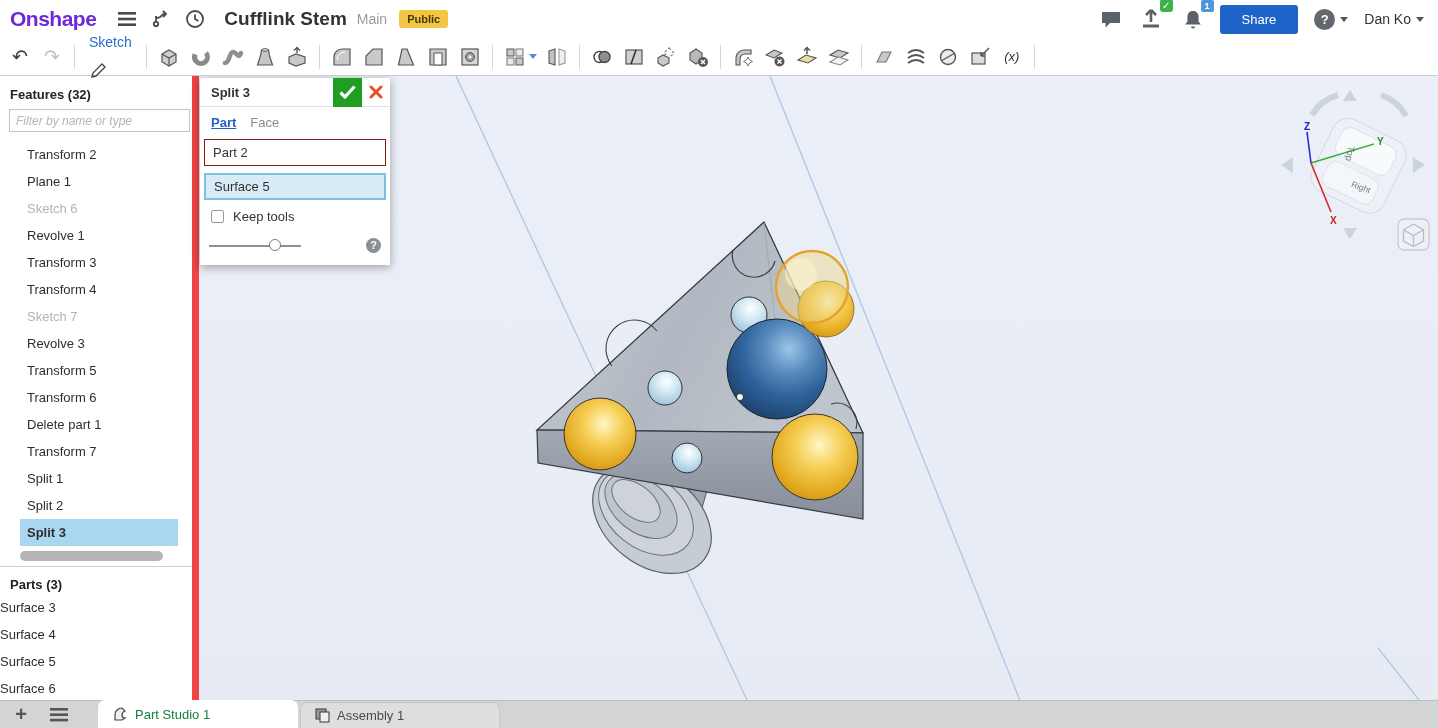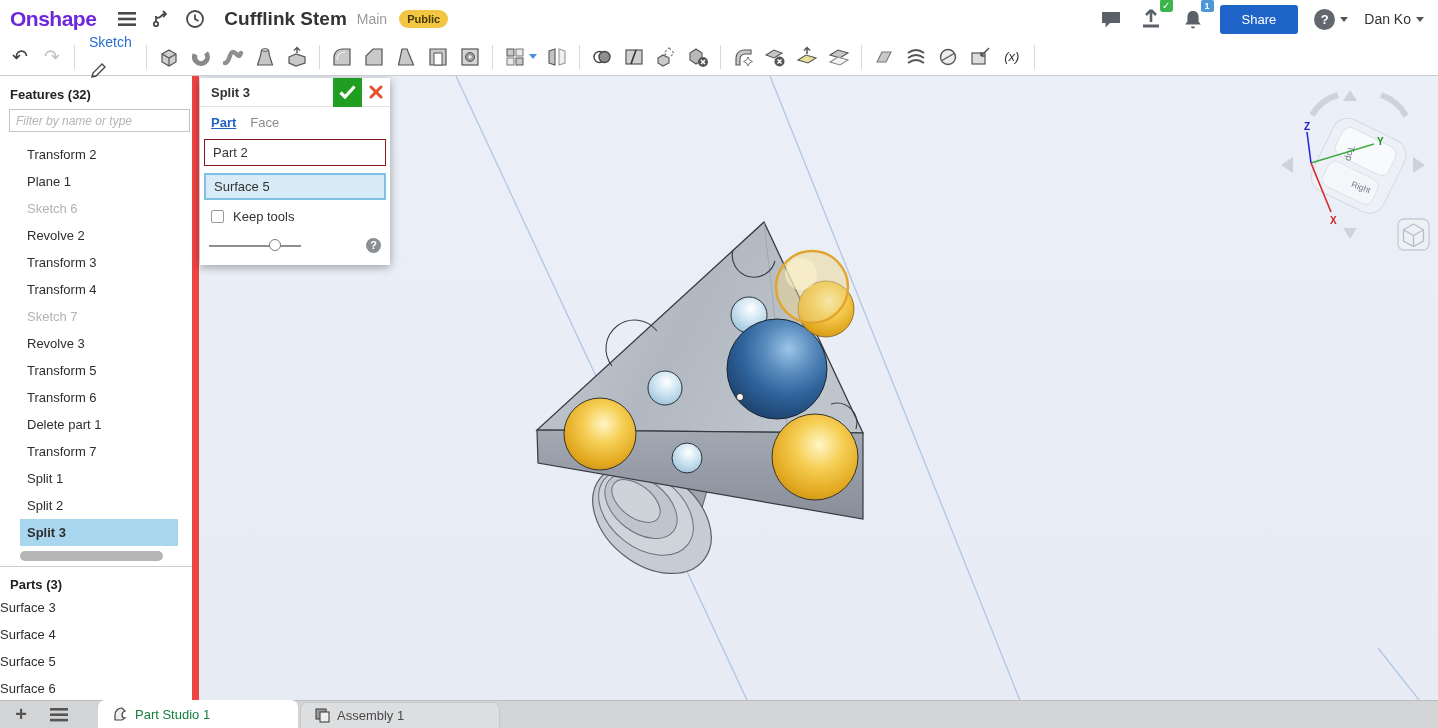--- a/index.html
+++ b/index.html
@@ -5,21 +5,21 @@
   * { margin:0; padding:0; box-sizing:border-box; }
   html,body { width:1438px; height:728px; overflow:hidden; font-family:"Liberation Sans",sans-serif; background:#fff; }
   .stage { position:relative; width:1438px; height:728px; }
 
   
   .topbar { position:absolute; top:0; left:0; right:0; height:38px; background:#fff; display:flex; align-items:center; z-index:20; }
   .logo { font-size:21px; font-weight:bold; color:#6d28d9; letter-spacing:-0.5px; margin:0 14px 0 10px; }
   .tb-icon { width:30px; height:28px; display:flex; align-items:center; justify-content:center; cursor:pointer; margin:0 2px; }
   .doc-title { font-size:19px; font-weight:bold; color:#333; margin:0 10px 0 12px; }
   .ws-name { font-size:14px; color:#9a9a9a; margin-right:12px; }
-  .badge-public { background:#f2c643; color:#453a04; font-size:11px; font-weight:bold; padding:3px 8px; border-radius:9px; }
+  .badge-public { background:#f2c643; color:#453a04; font-size:11px; font-weight:bold; padding:3px 8px; border-radius:3px; }
   .topbar-right { margin-left:auto; display:flex; align-items:center; padding-right:14px; }
   .share-btn { background:#1d63c8; color:#fff; font-size:13px; border:none; border-radius:3px; padding:7px 22px; margin:0 16px 0 10px; cursor:pointer; }
   .help-wrap,.user-wrap { display:flex; align-items:center; cursor:pointer; }
   .user-wrap { font-size:14px; color:#333; margin-left:16px; }
   .caret { width:0; height:0; border-left:4px solid transparent; border-right:4px solid transparent; border-top:5px solid #555; margin-left:5px; }
   .nbadge { position:absolute; top:-5px; right:-6px; background:#4d96d9; color:#fff; font-size:9px; font-weight:bold; border-radius:2px; padding:1px 4px; }
   .gbadge { position:absolute; top:-6px; right:-7px; width:13px; height:13px; background:#3cb44a; border-radius:3px; color:#fff; font-size:10px; text-align:center; line-height:13px; }
   .icon-rel { position:relative; }
 
   
@@ -417,21 +417,21 @@
     </svg>
   </div>
 
   <div class="fpanel">
     <div class="fhead">Features (32)</div>
     <input class="filter-input" type="text" placeholder="Filter by name or type" style="">
     <ul class="flist">
       <li>Transform 2</li>
       <li>Plane 1</li>
       <li class="sup">Sketch 6</li>
-      <li>Revolve 2</li>
+      <li>Revolve 1</li>
       <li>Transform 3</li>
       <li>Transform 4</li>
       <li class="sup">Sketch 7</li>
       <li>Revolve 3</li>
       <li>Transform 5</li>
       <li>Transform 6</li>
       <li>Delete part 1</li>
       <li>Transform 7</li>
       <li>Split 1</li>
       <li>Split 2</li>

